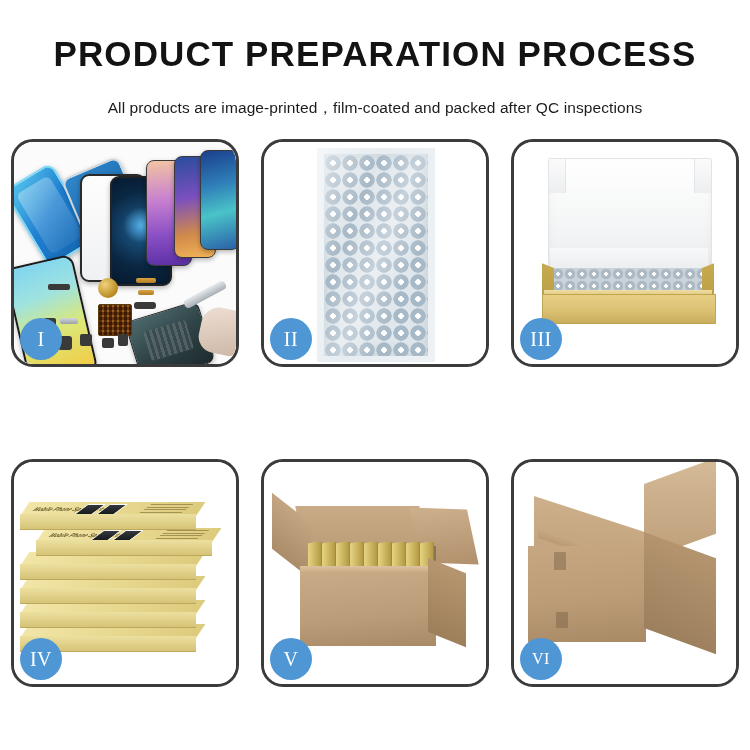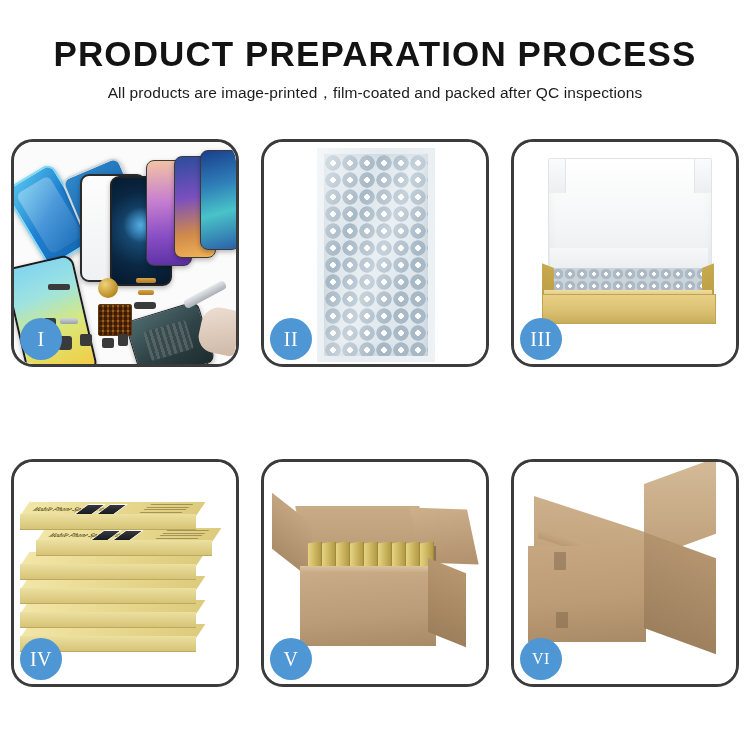--- a/index.html
+++ b/index.html
@@ -11,21 +11,21 @@
   .page{width:750px;height:750px;position:relative;}
 
   
   .header{position:absolute;left:0;top:0;width:750px;height:122px;}
   .title{
     position:absolute;left:0;top:33px;width:750px;text-align:center;
     font-size:35px;font-weight:700;color:#131313;letter-spacing:1.1px;
     line-height:42px;white-space:nowrap;
   }
   .subtitle{
-    position:absolute;left:0;top:83px;width:750px;text-align:center;
+    position:absolute;left:0;top:98px;width:750px;text-align:center;
     font-size:15.5px;font-weight:400;color:#1c1c1c;letter-spacing:.1px;
     line-height:20px;white-space:nowrap;
   }
 
   
   .grid{position:absolute;left:11px;top:139px;width:728px;height:568px;}
   .panel{
     position:absolute;width:228px;height:228px;
     border:3px solid #3b3b3b;border-radius:22px;
     background:#ffffff;overflow:hidden;box-sizing:border-box;

